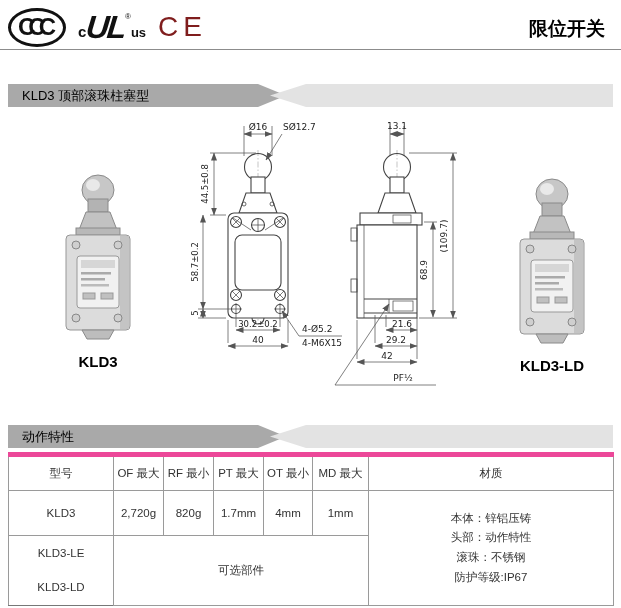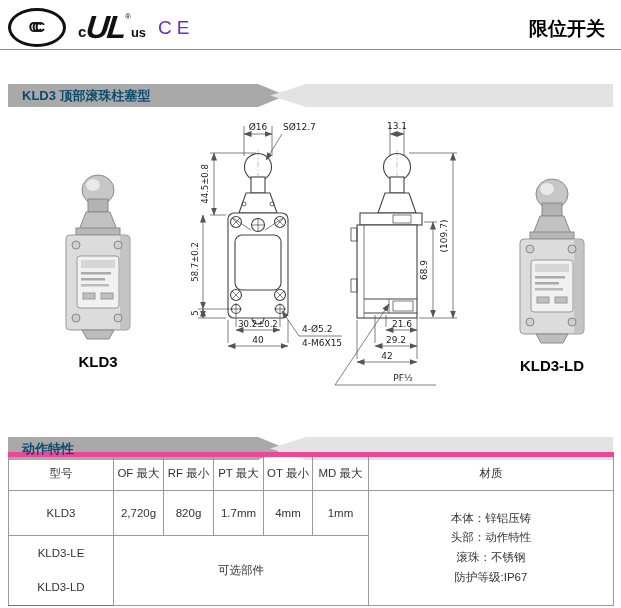--- a/index.html
+++ b/index.html
@@ -2,39 +2,39 @@
 <html><head>
 <meta charset="utf-8">
 <style>
   html,body{margin:0;padding:0;background:#fff;}
   .page{position:relative;width:621px;height:608px;background:#fff;overflow:hidden;
         font-family:"Liberation Sans","DejaVu Sans",sans-serif;color:#111;}
   
   .logos{position:absolute;left:8px;top:6px;height:42px;display:flex;align-items:center;gap:12px;}
   .ccc-logo{width:52px;height:33px;border:3px solid #111;border-radius:50%;
             display:flex;align-items:center;justify-content:center;}
-  .ccc-logo span{font-weight:bold;font-size:14px;letter-spacing:-7px;padding-right:7px;color:#111;}
+  .ccc-logo span{font-weight:bold;font-size:24px;letter-spacing:-7px;padding-right:7px;color:#111;}
   .ul-logo{display:flex;align-items:flex-end;color:#111;}
   .ul-c{font-weight:bold;font-size:15px;line-height:1;margin-bottom:2px;}
   .ul-main{font-weight:bold;font-style:italic;font-size:32px;line-height:0.85;transform:skewX(-6deg);letter-spacing:-2px;}
   .ul-reg{font-size:8px;line-height:1;margin-bottom:20px;}
   .ul-us{font-weight:bold;font-size:13px;line-height:1;margin-bottom:2px;}
-  .ce-logo{font-size:19px;font-weight:400;letter-spacing:5px;color:#6d28d9;line-height:1;}
+  .ce-logo{font-size:28px;font-weight:400;letter-spacing:5px;color:#7f1d1d;line-height:1;}
   .page-title{position:absolute;right:16px;top:16px;font-size:19px;font-weight:600;color:#000;}
   .top-rule{position:absolute;left:0;top:49px;width:621px;height:1px;background:#8c8c8c;}
   
   .ribbon{position:absolute;left:8px;width:605px;height:23px;}
   .ribbon .dark{position:absolute;left:0;top:0;width:278px;height:23px;background:#a9a9a9;
      clip-path:polygon(0 0,calc(100% - 28px) 0,100% 50%,calc(100% - 28px) 100%,0 100%);}
   .ribbon .light{position:absolute;left:262px;top:0;width:343px;height:23px;background:#e3e3e3;
      clip-path:polygon(36px 0,100% 0,100% 100%,36px 100%,0 50%);}
   .ribbon .label{position:absolute;left:14px;top:0;height:23px;display:flex;align-items:center;
-     font-size:13px;font-weight:bold;color:#0c4a6e;z-index:2;}
+     font-size:13px;font-weight:normal;color:#000000;z-index:2;}
   #ribbon-1{top:84px;}
-  #ribbon-2{top:437px;}
+  #ribbon-2{top:425px;}
   
   .fig{position:absolute;text-align:center;}
   #fig-left{left:42px;top:168px;width:112px;}
   #fig-right{left:494px;top:172px;width:116px;}
   .fig .caption{margin-top:5px;font-size:15px;font-weight:bold;color:#000;}
   #drawings{position:absolute;left:190px;top:108px;}
   svg text{font-family:"DejaVu Sans","Liberation Sans",sans-serif;font-size:9px;fill:#222;}
   svg text.sm{font-size:8.5px;}
   
   table.spec{position:absolute;left:8px;top:452px;border-collapse:collapse;table-layout:fixed;

